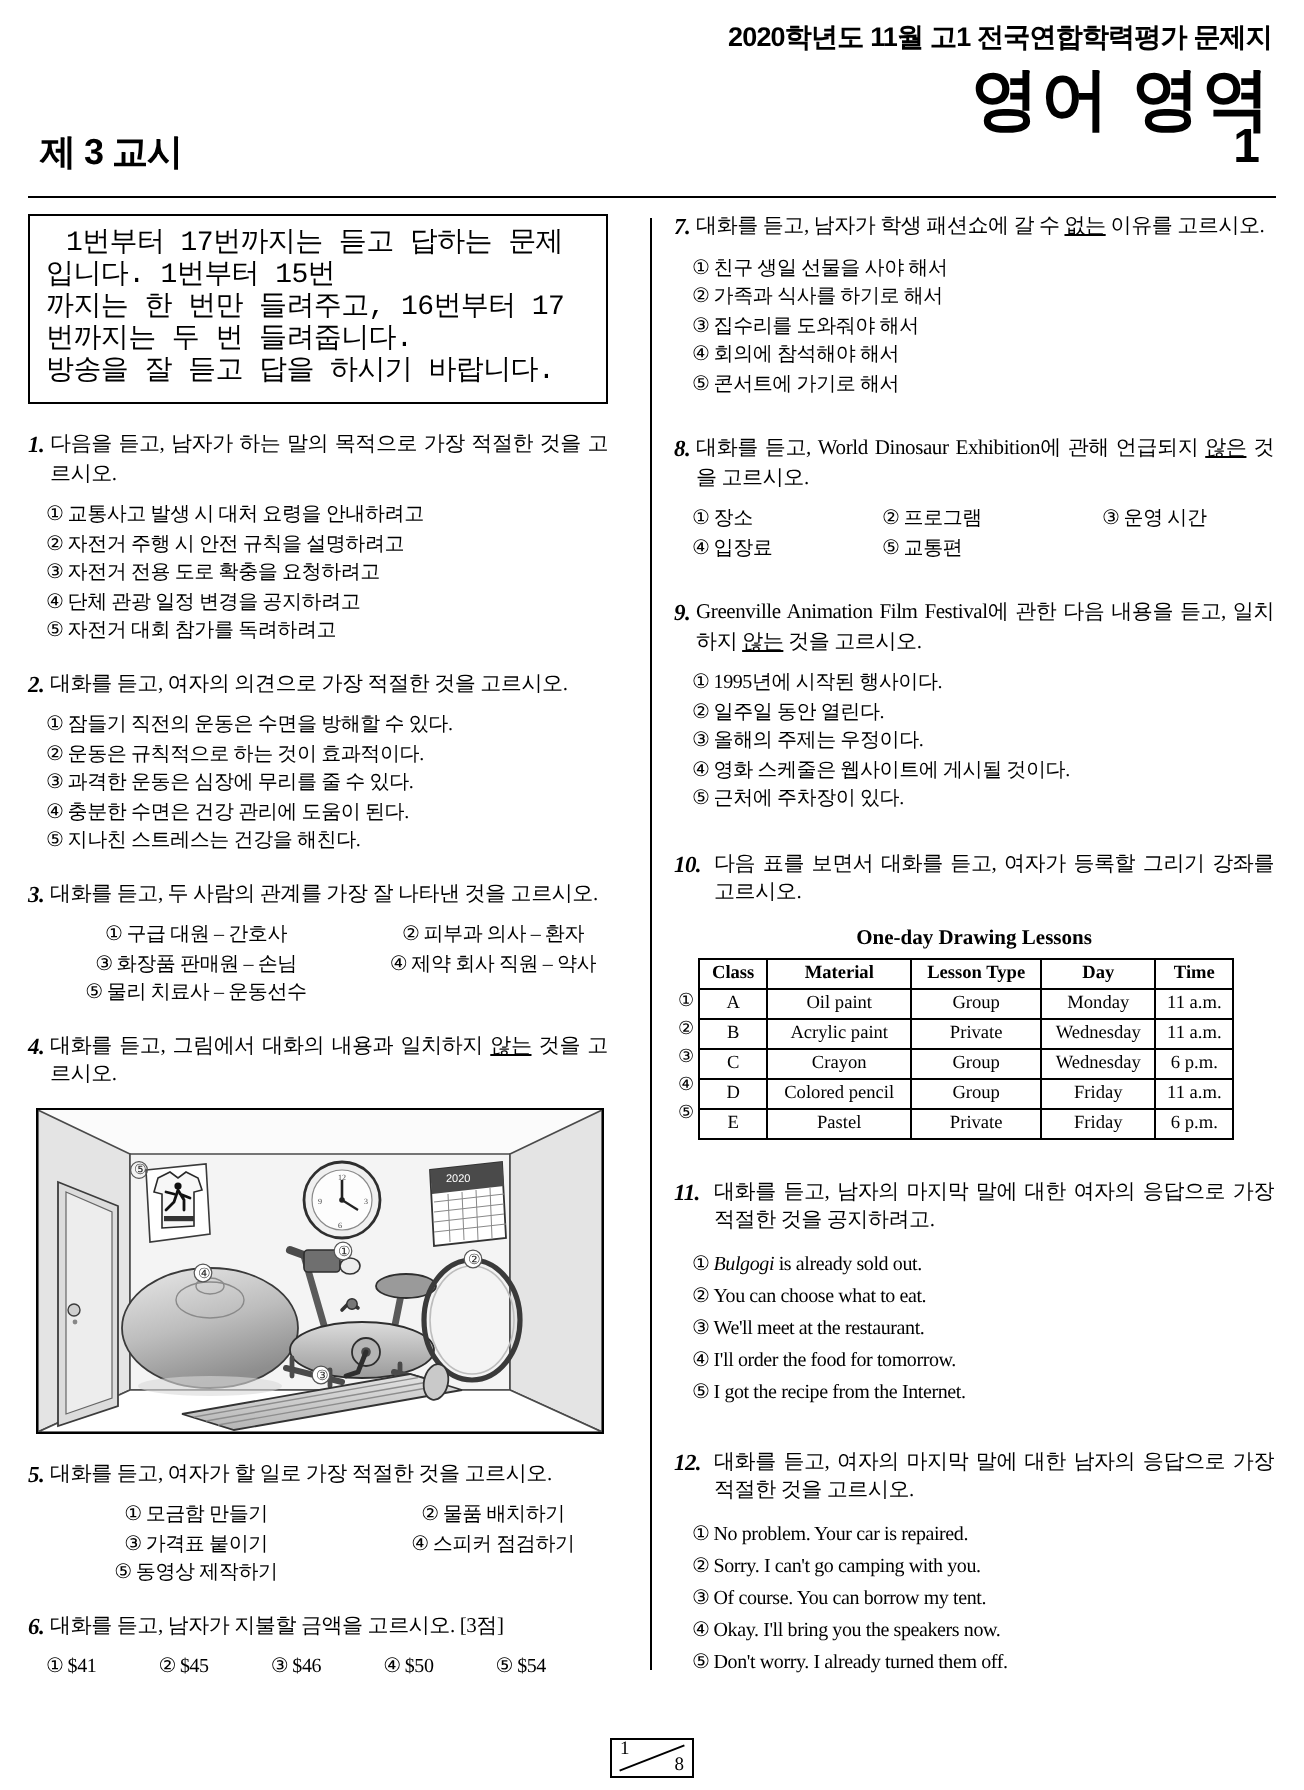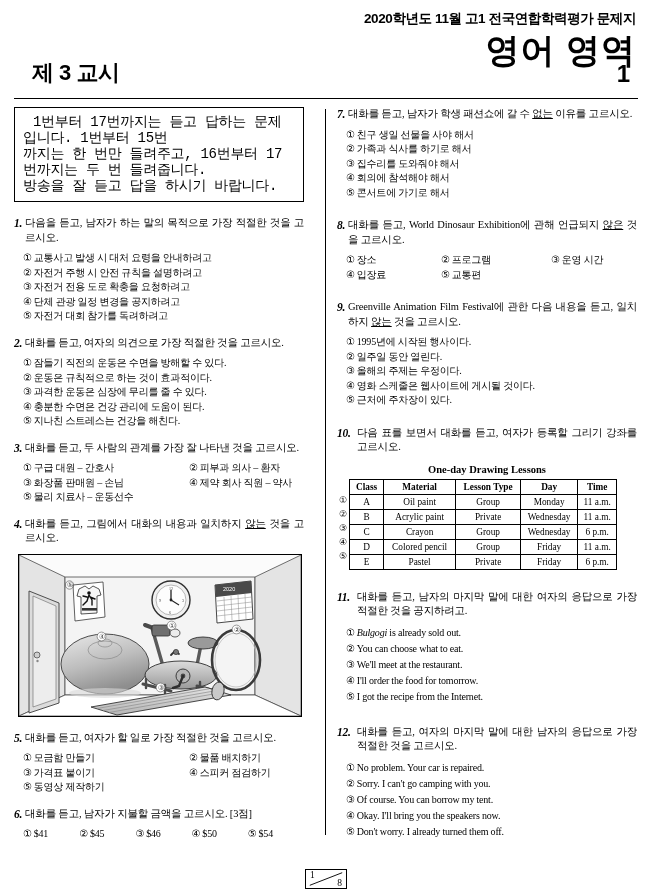--- a/index.html
+++ b/index.html
@@ -32,25 +32,25 @@
     text-align: right;
     font-family: "Liberation Sans", sans-serif;
     font-weight: bold;
     font-size: 34px;
     letter-spacing: 1px;
     line-height: 40px;
     margin: 0;
   }
   .period-label {
     position: absolute;
-    left: 16px;
+    left: 4px;
     bottom: -6px;
     font-family: "Liberation Sans", sans-serif;
     font-weight: bold;
-    font-size: 22px;
+    font-size: 18px;
     letter-spacing: -0.5px;
   }
   .page-num-big {
     position: absolute;
     right: 6px;
     bottom: -6px;
     font-family: "Liberation Sans", sans-serif;
     font-weight: bold;
     font-size: 24px;
   }
@@ -118,20 +118,21 @@
     margin: 6px 0 0 9px;
     font-size: 10px;
     line-height: 14.5px;
     letter-spacing: -0.2px;
   }
   .choices .c { display: block; }
   .choices.two-col {
     display: grid;
     grid-template-columns: 150px 1fr;
     column-gap: 16px;
+    text-align: center;
   }
   .choices.five-col {
     display: grid;
     grid-template-columns: repeat(5, 1fr);
   }
   .choices .mk { margin-right: 2px; }
   .choices i { font-style: italic; }
 
   
   .illus-wrap {

